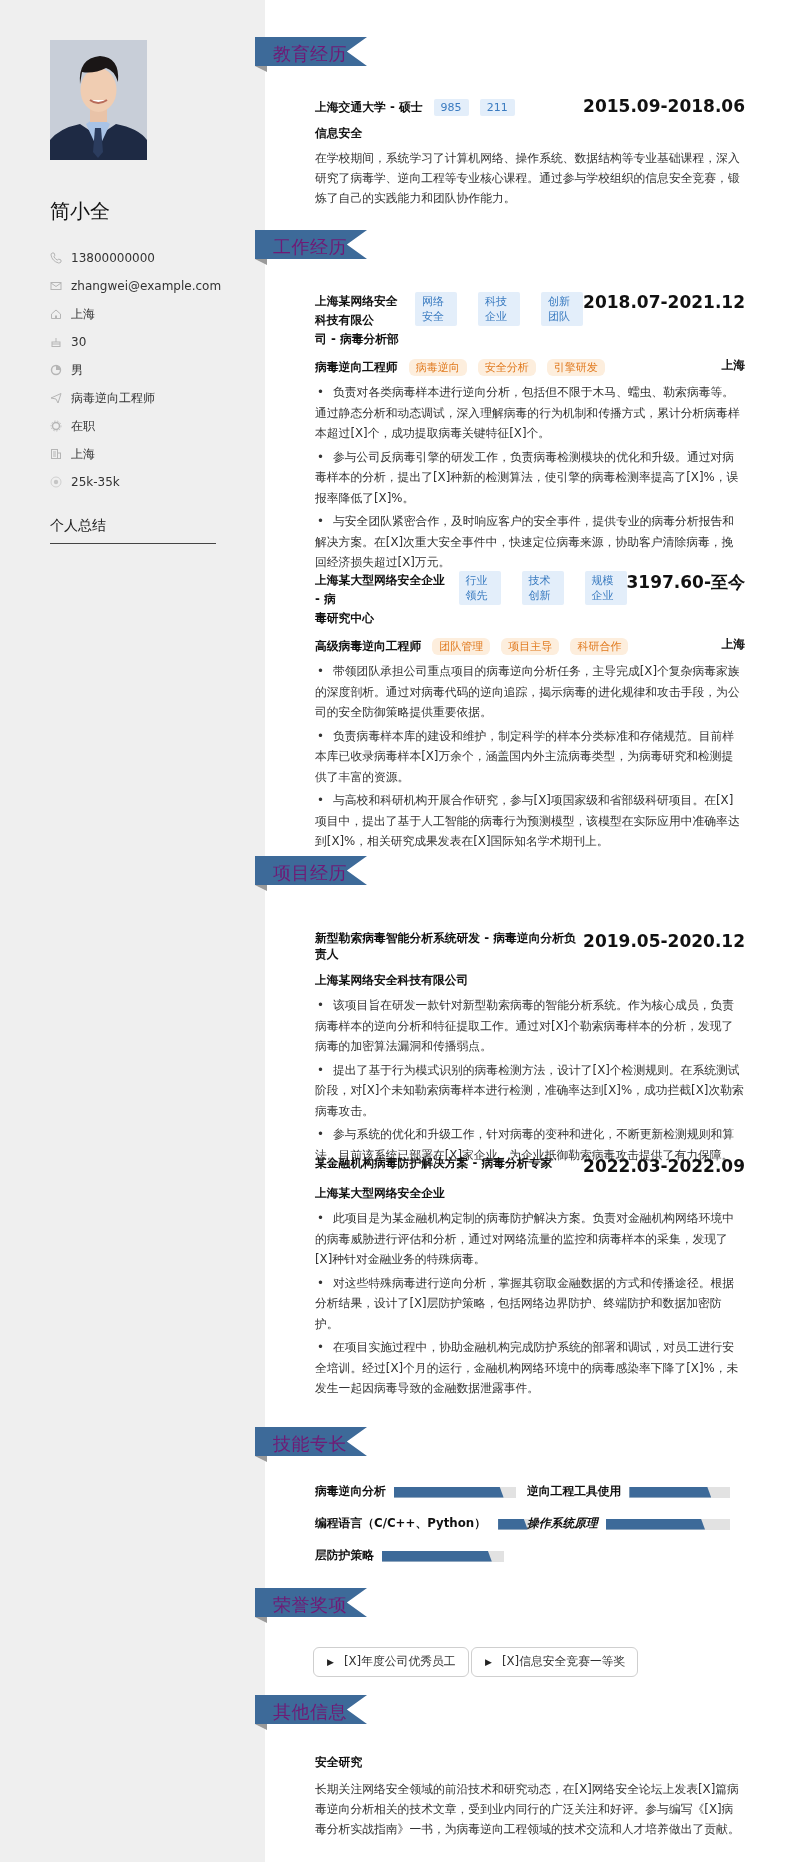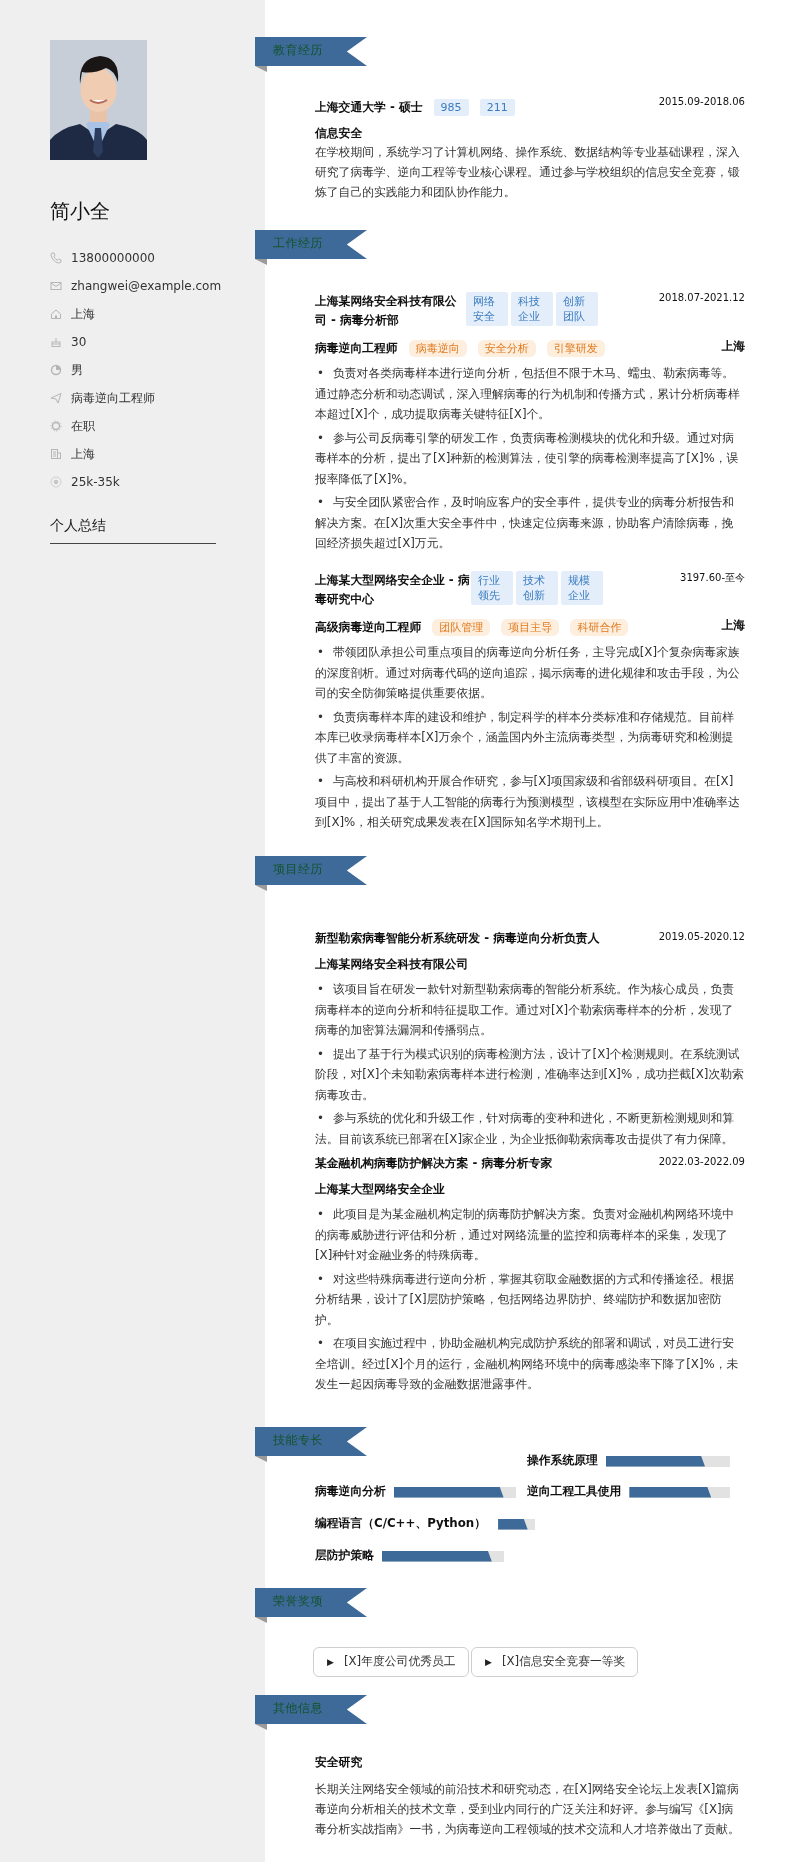--- a/index.html
+++ b/index.html
@@ -17,28 +17,28 @@
   .summary-title { position: absolute; left: 50px; top: 517px; font-size: 14px; color: #222; }
   .summary-rule { position: absolute; left: 50px; top: 543px; width: 166px; height: 1px; background: #444; }
   .summary-text { position: absolute; left: 50px; top: 561px; width: 168px; font-size: 11.6px; line-height: 18px; color: #333; }
 
   .main { position: absolute; left: 255px; top: 0; width: 539px; }
   .banner { position: absolute; left: 0; height: 29px; width: 112px; }
   .banner .shape { position: absolute; left: 0; top: 0; width: 112px; height: 29px; background: #3d6a99;
     clip-path: polygon(0 0, 100% 0, 82% 50%, 100% 100%, 0 100%); }
   .banner .fold { position: absolute; left: 0; top: 29px; width: 12px; height: 6px; background: #9a9a9a;
     clip-path: polygon(0 0, 100% 0, 100% 100%); }
-  .banner .label { position: absolute; left: 18px; top: 5px; font-size: 12px; color: #14532d; letter-spacing: 0.5px; }
+  .banner .label { position: absolute; left: 18px; top: 5px; font-size: 18px; color: #701a75; letter-spacing: 0.5px; }
 
   .sec { position: absolute; left: 60px; width: 430px; }
   .row { display: flex; justify-content: space-between; align-items: flex-start; }
   .bold { font-weight: bold; font-size: 11.8px; color: #111; }
-  .date { font-weight: normal; font-size: 10px; color: #111; white-space: nowrap; }
+  .date { font-weight: bold; font-size: 17px; color: #111; white-space: nowrap; }
   .tag-blue { display: inline-block; background: #e3eefa; color: #3a7bc0; font-size: 11px; padding: 1px 7px; margin-left: 6px; border-radius: 2px; line-height: 15px; }
-  .tag-blue2 { display: inline-block; background: #e3eefa; color: #3a7bc0; font-size: 11px; padding: 2px 7px; margin-left: 3px; border-radius: 2px; line-height: 15px; width: 42px; text-align: left; }
+  .tag-blue2 { display: inline-block; background: #e3eefa; color: #3a7bc0; font-size: 11px; padding: 2px 7px; margin-left: 21px; border-radius: 2px; line-height: 15px; width: 42px; text-align: left; }
   .tag-orange { display: inline-block; background: #fdeedd; color: #e07a1f; font-size: 11px; padding: 1px 7px; margin-left: 6px; border-radius: 6px; line-height: 15px; }
   .para { font-size: 11.8px; line-height: 20px; color: #333; }
   .bullet { font-size: 11.8px; line-height: 20.5px; color: #333; margin-top: 3px; }
   .bullet .dot { display: inline-block; width: 18px; padding-left: 2px; }
 
   .skill { position: absolute; display: flex; align-items: center; font-size: 11.8px; font-weight: bold; color: #111; }
   .skill .track { height: 11px; background: #e2e2e2; position: relative; margin-left: 8px; }
   .skill .fill { position: absolute; left: 0; top: 0; height: 11px; background: #3d6a99;
     clip-path: polygon(0 0, calc(100% - 4px) 0, 100% 100%, 0 100%); }
 
@@ -163,21 +163,21 @@
   <div class="sec" style="top:96px;">
     <div class="row">
       <div>
         <span class="bold">上海交通大学 - 硕士</span>
         <span class="tag-blue">985</span>
         <span class="tag-blue">211</span>
       </div>
       <span class="date">2015.09-2018.06</span>
     </div>
     <div class="bold" style="margin-top:10px;">信息安全</div>
-    <div class="para" style="">在学校期间，系统学习了计算机网络、操作系统、数据结构等专业基础课程，深入研究了病毒学、逆向工程等专业核心课程。通过参与学校组织的信息安全竞赛，锻炼了自己的实践能力和团队协作能力。</div>
+    <div class="para" style="margin-top:6px;">在学校期间，系统学习了计算机网络、操作系统、数据结构等专业基础课程，深入研究了病毒学、逆向工程等专业核心课程。通过参与学校组织的信息安全竞赛，锻炼了自己的实践能力和团队协作能力。</div>
   </div>
 
   <div class="banner" style="top:230px;">
     <div class="shape"></div>
       <div class="fold"></div>
     <span class="label">工作经历</span>
   </div>
 
   <div class="sec" style="top:292px;">
     <div class="row">
@@ -277,21 +277,21 @@
     <div class="track" style="width:101px;">
         <div class="fill" style="width:81%;"></div>
       </div>
   </div>
   <div class="skill" style="left:60px; top:1516px;">
     <span>编程语言（C/C++、Python）</span>
     <div class="track" style="width:37px; margin-left:12px;">
         <div class="fill" style="width:80%;"></div>
       </div>
   </div>
-  <div class="skill" style="left:272px; top:1453px;">
+  <div class="skill" style="left:272px; top:1516px;font-style:italic;">
     <span>操作系统原理</span>
     <div class="track" style="width:124px;">
         <div class="fill" style="width:80%;"></div>
       </div>
   </div>
   <div class="skill" style="left:60px; top:1548px;">
     <span>层防护策略</span>
     <div class="track" style="width:122px;">
         <div class="fill" style="width:90%;"></div>
       </div>

